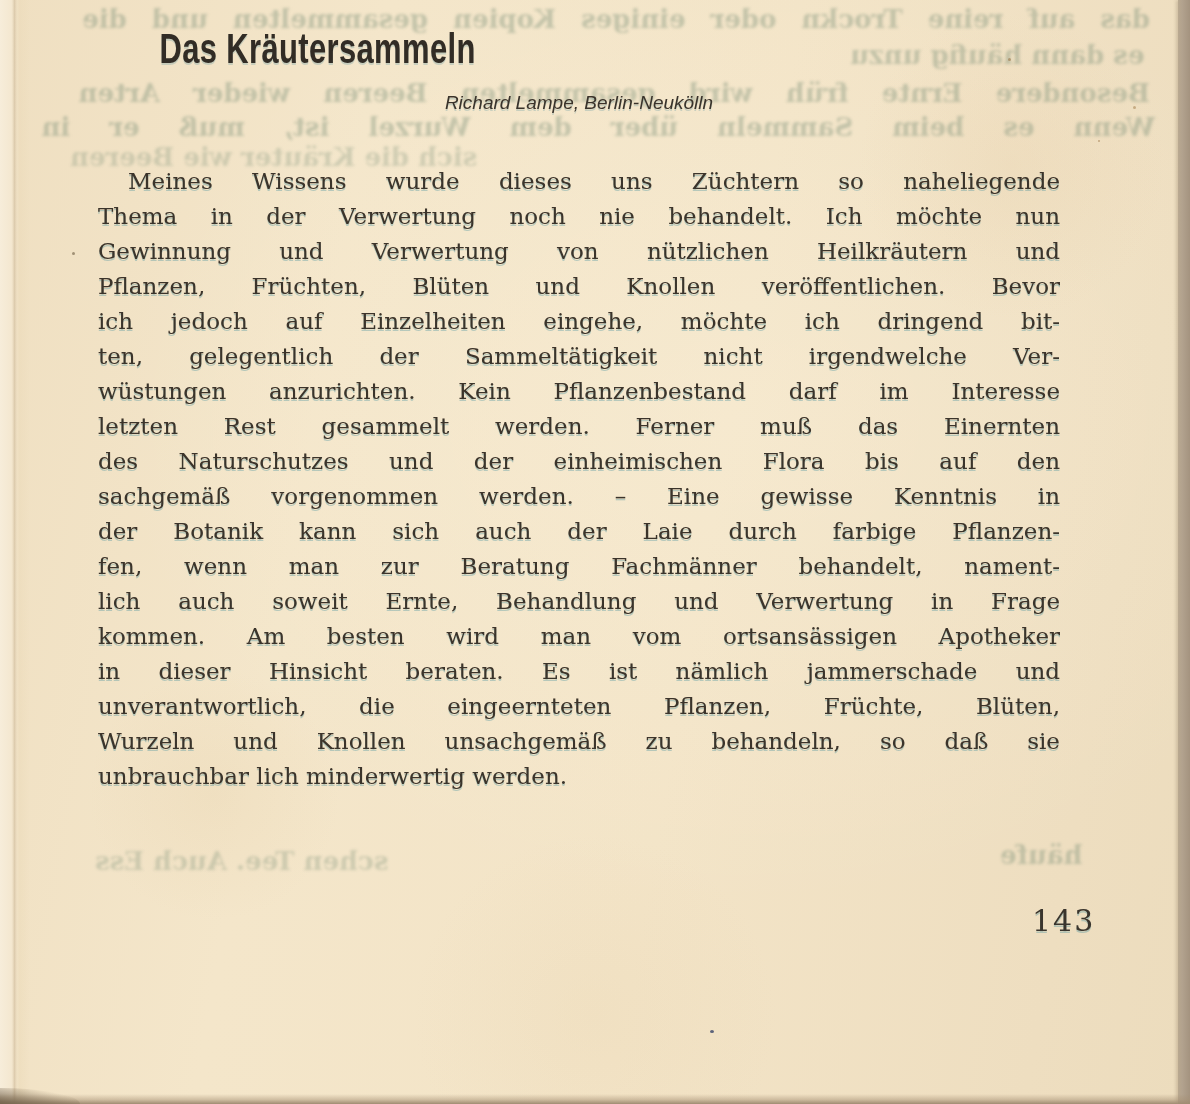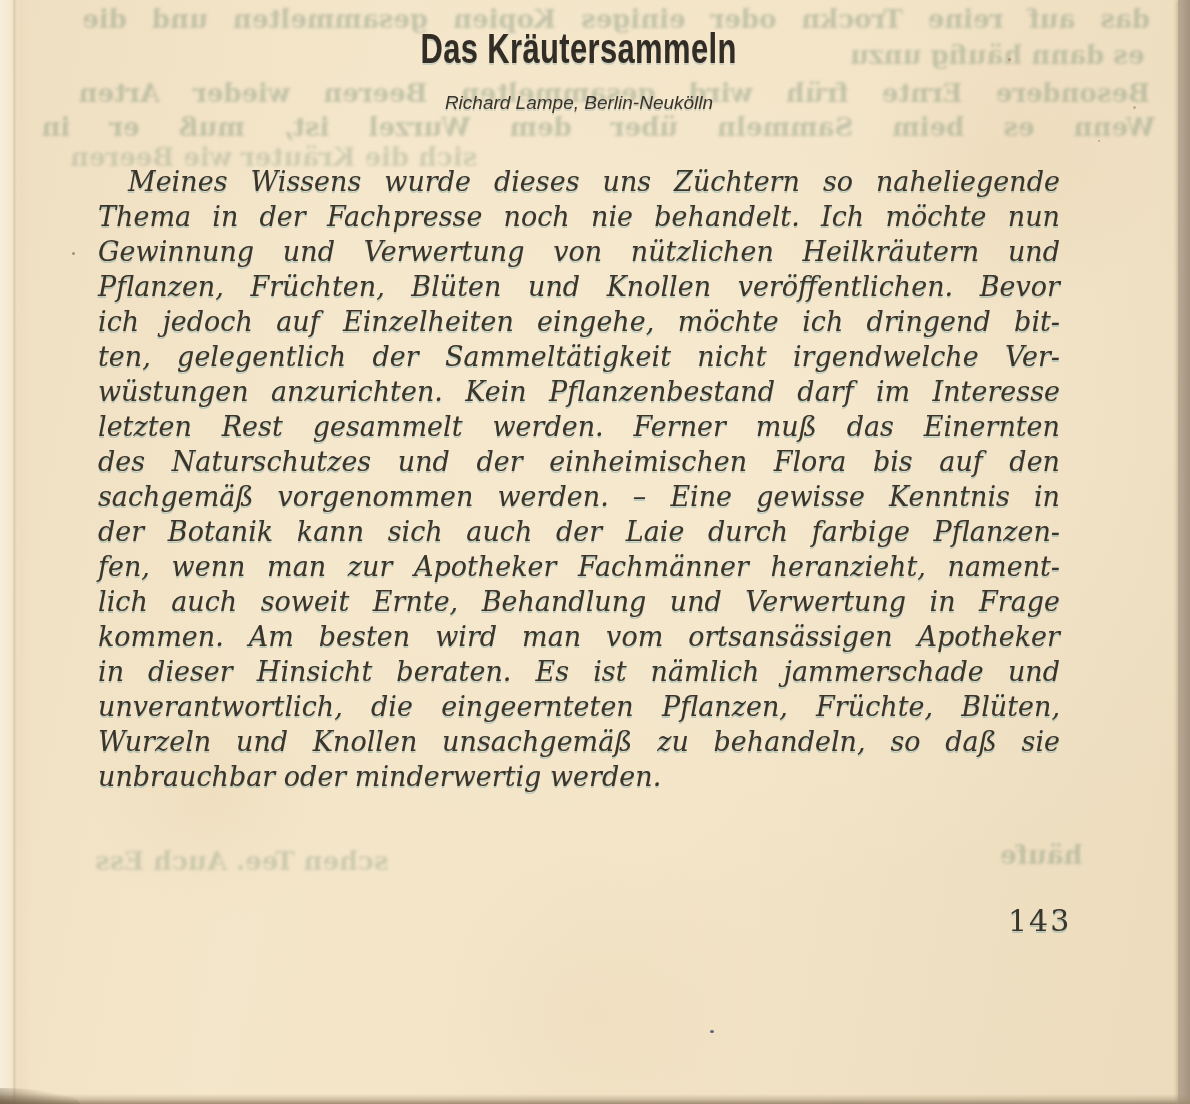--- a/index.html
+++ b/index.html
@@ -38,44 +38,43 @@
     background:linear-gradient(to bottom, rgba(165,143,115,0) 0%, rgba(165,143,115,0.45) 55%, #a08c72 100%);
   }
   .corner-bl {
     position:absolute; left:0; bottom:0; width:80px; height:16px; z-index:5;
     background:linear-gradient(to top right, #77664f 0%, rgba(119,102,79,0) 70%);
     border-top-right-radius:100% 100%;
   }
 
   
   .col { position:absolute; left:98px; width:962px; z-index:2; }
-  .title-wrap { top:24px; text-align:center; }
+  .title-wrap { top:24px; text-align:left; }
   .title {
     display:inline-block; transform:scaleX(0.72); transform-origin:50% 50%;
     font-family:"Liberation Sans", sans-serif; font-weight:bold; font-size:43px;
     color:#322c25; letter-spacing:0.5px; white-space:nowrap;
     text-shadow:0 2px 0 rgba(45,125,145,0.22);
   }
   .byline-wrap { top:92px; text-align:center; }
   .byline {
     display:inline-block; font-family:"Liberation Sans", sans-serif; font-style:italic;
     font-size:19px; color:#3a332b; white-space:nowrap;
     text-shadow:0 1.5px 0 rgba(45,125,145,0.22);
   }
   .article { top:164px; }
   .line {
-    height:35px; line-height:35px; font-size:27px; color:#3b342b;
+    height:35px; line-height:35px; font-size:23px; color:#3b342b;
     text-align:justify; text-align-last:justify;
     text-shadow:0 1.8px 0.4px rgba(40,130,150,0.30), 0 -0.5px 0 rgba(120,72,40,0.12);
-    font-style:italic;
   }
   .line.first { text-indent:30px; }
   .line.last { text-align-last:left; }
   .pagenum {
-    position:absolute; left:1008px; top:903px; z-index:2;
+    position:absolute; left:1032px; top:903px; z-index:2;
     font-size:30px; letter-spacing:2px; color:#3a352d;
     text-shadow:0 1.8px 0.4px rgba(40,130,150,0.30);
   }
 
   
   .ghost {
     position:absolute; z-index:1; font-family:"DejaVu Serif", serif; font-weight:bold;
     transform:scaleX(-1); filter:blur(1.7px); white-space:nowrap;
     color:rgba(128,148,124,0.42); font-size:26px;
   }
@@ -98,37 +97,37 @@
   <div class="col title-wrap">
     <span class="title">Das Kräutersammeln</span>
   </div>
 
   <div class="col byline-wrap">
     <span class="byline">Richard Lampe, Berlin-Neukölln</span>
   </div>
 
   <div class="col article">
     <div class="line first">Meines Wissens wurde dieses uns Züchtern so naheliegende</div>
-    <div class="line">Thema in der Fachpresse noch nie behandelt. Ich möchte nun</div>
+    <div class="line">Thema in der Verwertung noch nie behandelt. Ich möchte nun</div>
     <div class="line">Gewinnung und Verwertung von nützlichen Heilkräutern und</div>
     <div class="line">Pflanzen, Früchten, Blüten und Knollen veröffentlichen. Bevor</div>
     <div class="line">ich jedoch auf Einzelheiten eingehe, möchte ich dringend bit-</div>
     <div class="line">ten, gelegentlich der Sammeltätigkeit nicht irgendwelche Ver-</div>
     <div class="line">wüstungen anzurichten. Kein Pflanzenbestand darf im Interesse</div>
     <div class="line">letzten Rest gesammelt werden. Ferner muß das Einernten</div>
     <div class="line">des Naturschutzes und der einheimischen Flora bis auf den</div>
     <div class="line">sachgemäß vorgenommen werden. – Eine gewisse Kenntnis in</div>
     <div class="line">der Botanik kann sich auch der Laie durch farbige Pflanzen-</div>
-    <div class="line">fen, wenn man zur Apotheker Fachmänner heranzieht, nament-</div>
+    <div class="line">fen, wenn man zur Beratung Fachmänner behandelt, nament-</div>
     <div class="line">lich auch soweit Ernte, Behandlung und Verwertung in Frage</div>
     <div class="line">kommen. Am besten wird man vom ortsansässigen Apotheker</div>
     <div class="line">in dieser Hinsicht beraten. Es ist nämlich jammerschade und</div>
     <div class="line">unverantwortlich, die eingeernteten Pflanzen, Früchte, Blüten,</div>
     <div class="line">Wurzeln und Knollen unsachgemäß zu behandeln, so daß sie</div>
-    <div class="line last">unbrauchbar oder minderwertig werden.</div>
+    <div class="line last">unbrauchbar lich minderwertig werden.</div>
   </div>
 
   <div class="pagenum">143</div>
 
   <div class="speck" style="left:1008px; top:58px;  width:3px; height:3px; background:rgba(150,110,60,0.55);"></div>
   <div class="speck" style="left:1133px; top:106px; width:3px; height:3px; background:rgba(160,120,70,0.5);"></div>
   <div class="speck" style="left:1098px; top:140px; width:2px; height:2px; background:rgba(150,110,60,0.5);"></div>
   <div class="speck" style="left:72px;  top:252px; width:3px; height:3px; background:rgba(95,78,52,0.55);"></div>
   <div class="speck" style="left:710px; top:1030px; width:4px; height:3px; background:rgba(55,68,104,0.8);"></div>
 

